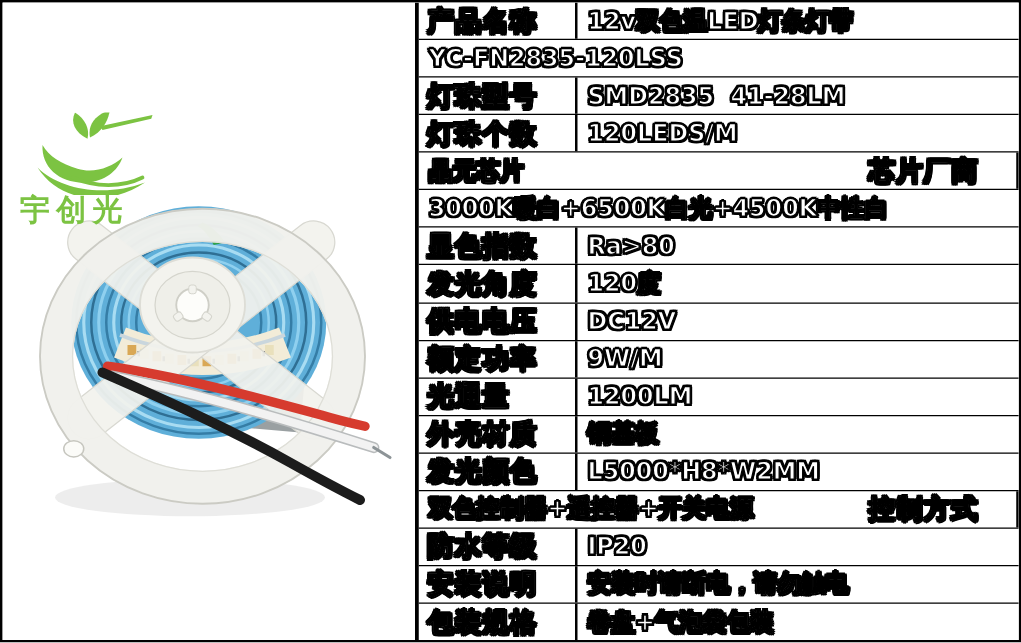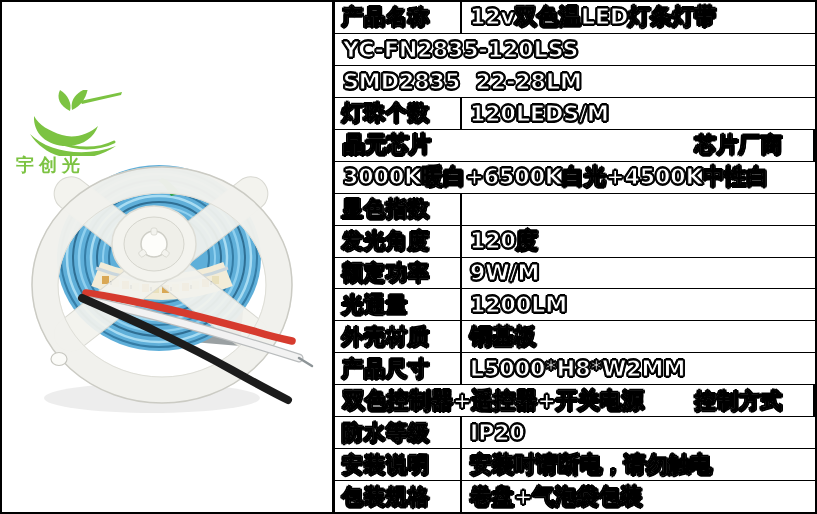--- a/index.html
+++ b/index.html
@@ -7,37 +7,37 @@
     position:relative; width:817px; height:514px; box-sizing:border-box;
     background:#ffffff; border:2px solid #000; overflow:hidden;
     font-family:"DejaVu Sans", sans-serif;
   }
   
   .photo-panel { position:absolute; left:0; top:0; width:330px; height:510px; background:#fff; }
   .reel-svg { position:absolute; left:0; top:0; }
   .logo { position:absolute; left:14px; top:88px; width:128px; }
   .logo-bird { display:block; margin-left:8px; }
   .logo-text {
-    margin-top:0px; color:#7cc342; font-weight:bold; font-size:18px;
+    margin-top:0px; color:#7cc342; font-weight:bold; font-size:24px;
     letter-spacing:5px; white-space:nowrap; line-height:1;
   }
   
   .spec-table {
     position:absolute; left:330px; top:0; width:483px; height:510px;
     box-sizing:border-box; border-left:3px solid #000; background:#fff;
     display:flex; flex-direction:column;
   }
   .spec-row { flex:1 1 0; display:flex; align-items:stretch; border-bottom:1.5px solid #000; box-sizing:border-box; min-height:0; }
   .spec-row:last-child { border-bottom:none; }
   .cell { display:flex; align-items:center; box-sizing:border-box; overflow:hidden; }
   .cell.label {
     width:127px; flex:none; border-right:2px solid #000;
     padding:0 0 0 7px; font-size:21px; letter-spacing:1px; white-space:nowrap;
   }
-  .cell.value { flex:1; padding:0 2px 0 8px; font-size:22px; white-space:pre; }
+  .cell.value { flex:1; padding:0 2px 0 8px; font-size:19px; white-space:pre; }
   .hollow {
     color:#ffffff; font-weight:bold; -webkit-text-stroke:1px #000;
     text-shadow:
       -1.4px -1.4px 0 #000, 1.4px -1.4px 0 #000,
       -1.4px  1.4px 0 #000, 1.4px  1.4px 0 #000,
        0 -1.6px 0 #000, 0 1.6px 0 #000,
       -1.6px 0 0 #000, 1.6px 0 0 #000;
   }
 </style>
 </head>
@@ -138,54 +138,60 @@
 
   <div class="spec-table">
     <div class="spec-row">
       <div class="cell label hollow">产品名称</div>
       <div class="cell value hollow">12v双色温LED灯条灯带</div>
     </div>
     <div class="spec-row">
       <div class="cell value hollow">YC-FN2835-120LSS</div>
     </div>
     <div class="spec-row">
-      <div class="cell value hollow">SMD2835  22-28LM</div>
+      <div class="cell label hollow">灯珠型号</div>
+      <div class="cell value hollow">SMD2835  41-28LM</div>
     </div>
     <div class="spec-row">
       <div class="cell label hollow">灯珠个数</div>
       <div class="cell value hollow">120LEDS/M</div>
     </div>
     <div class="spec-row">
       <div class="cell value hollow">晶元芯片</div>
       <div class="cell label hollow">芯片厂商</div>
     </div>
     <div class="spec-row">
       <div class="cell value hollow">3000K暖白+6500K白光+4500K中性白</div>
     </div>
     <div class="spec-row">
       <div class="cell label hollow">显色指数</div>
+      <div class="cell value hollow">Ra&gt;80</div>
     </div>
     <div class="spec-row">
       <div class="cell label hollow">发光角度</div>
       <div class="cell value hollow">120度</div>
     </div>
     <div class="spec-row">
+      <div class="cell label hollow">供电电压</div>
+      <div class="cell value hollow">DC12V</div>
+    </div>
+    <div class="spec-row">
       <div class="cell label hollow">额定功率</div>
       <div class="cell value hollow">9W/M</div>
     </div>
     <div class="spec-row">
       <div class="cell label hollow">光通量</div>
       <div class="cell value hollow">1200LM</div>
     </div>
     <div class="spec-row">
       <div class="cell label hollow">外壳材质</div>
       <div class="cell value hollow">铜基板</div>
     </div>
     <div class="spec-row">
-      <div class="cell label hollow">产品尺寸</div>
+      <div class="cell label hollow">发光颜色</div>
       <div class="cell value hollow">L5000*H8*W2MM</div>
     </div>
     <div class="spec-row">
       <div class="cell value hollow">双色控制器+遥控器+开关电源</div>
       <div class="cell label hollow">控制方式</div>
     </div>
     <div class="spec-row">
       <div class="cell label hollow">防水等级</div>
       <div class="cell value hollow">IP20</div>
     </div>

